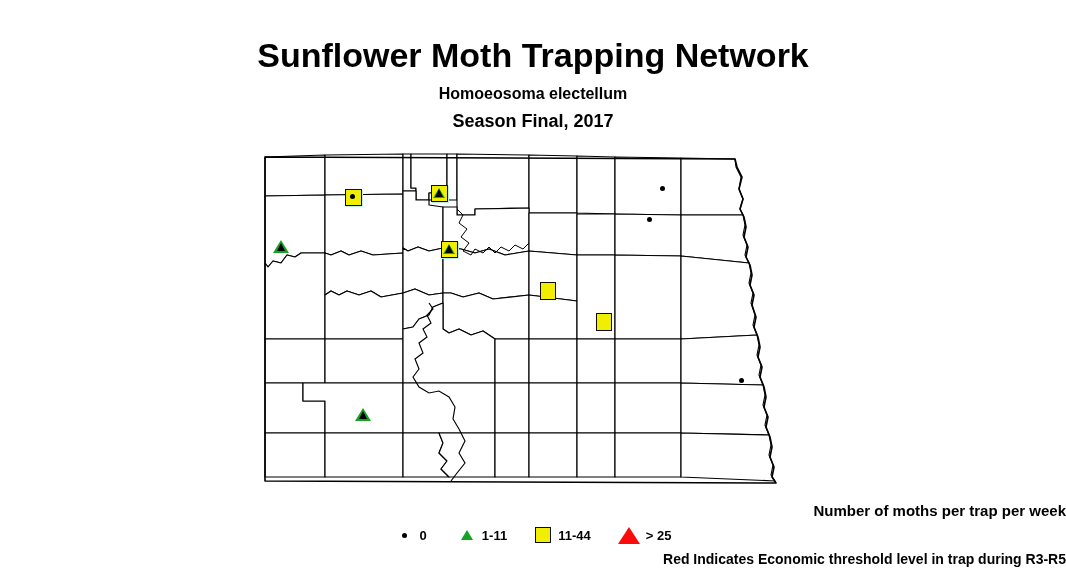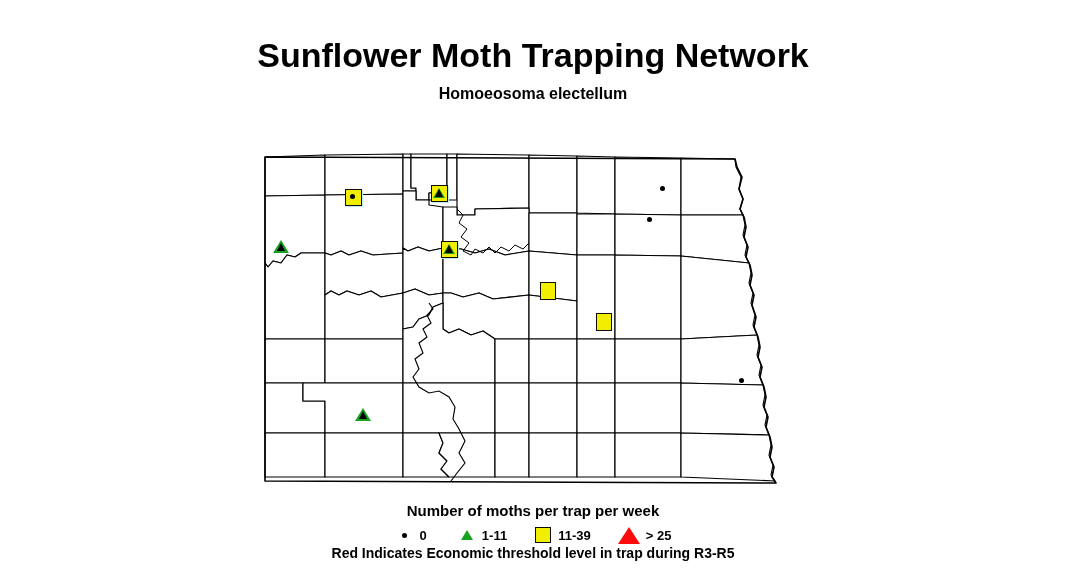--- a/index.html
+++ b/index.html
@@ -70,45 +70,46 @@
   }
   .m-tri-red{
     width:0;height:0;
     border-left:11px solid transparent;
     border-right:11px solid transparent;
     border-bottom:17px solid #fb0b0b;
   }
   .stack{position:absolute;}
 
   
-  #legend{position:absolute;left:0;top:503px;width:1066px;text-align:center;}
+  #legend{position:absolute;left:0;top:503px;width:1066px;text-align:right;}
   .lg-title{font-size:15px;font-weight:bold;color:#000;line-height:1.0;}
   .lg-row{
     margin-top:7px;
     display:flex;justify-content:center;align-items:center;
     height:20px;
   }
   .lg-item{display:flex;align-items:center;height:20px;}
   .lg-sym{display:flex;align-items:center;justify-content:center;width:20px;height:20px;}
   .lg-lbl{font-size:13px;font-weight:bold;color:#000;margin-left:5px;white-space:nowrap;}
   .gap-a{width:30px;}
   .gap-b{width:26px;}
   .gap-c{width:26px;}
-  .lg-note{font-size:14px;font-weight:bold;color:#000;margin-top:1px;line-height:1.1;}
+  .lg-note{font-size:14px;font-weight:bold;color:#000;margin-top:7px;line-height:1.1;}
   .lg-sq{width:14px;height:14px;background:#f2ee00;border:1px solid #0d0d0d;}
   .lg-dot{width:5px;height:5px;border-radius:50%;background:#000;}
 </style>
 </head>
 <body>
 
 <div id="page">
 
   <div class="title-block">
     <div class="t1">Sunflower Moth Trapping Network</div>
     <div class="t2">Homoeosoma electellum</div>
+    <div class="t3">Season Final, 2017</div>
   </div>
 
   <div id="map-wrap">
     <svg id="map-svg" viewBox="0 0 560 348" xmlns="http://www.w3.org/2000/svg">
       <g>
 
         <path class="cnty" d="M22,14 L82,12 L82,52 L22,53 Z"></path>
         <path class="cnty" d="M82,12 L160,11 L160,51 L82,52 Z"></path>
         <path class="cnty" d="M160,11 L168,11 L168,45 L173,45 L173,48 L160,48 Z"></path>
         <path class="cnty" d="M168,11 L204,11 L204,50 L186,50 L186,57 L173,57 L173,45 L168,45 Z"></path>
@@ -242,21 +243,21 @@
         </span>
         <span class="lg-lbl">1-11</span>
       </div>
 
       <div class="gap-b"></div>
 
       <div class="lg-item">
         <span class="lg-sym">
           <span class="lg-sq"></span>
         </span>
-        <span class="lg-lbl">11-39</span>
+        <span class="lg-lbl">11-44</span>
       </div>
 
       <div class="gap-c"></div>
 
       <div class="lg-item">
         <span class="lg-sym" style="width:24px;">
           <span class="m-tri-red"></span>
         </span>
         <span class="lg-lbl">&gt; 25</span>
       </div>

